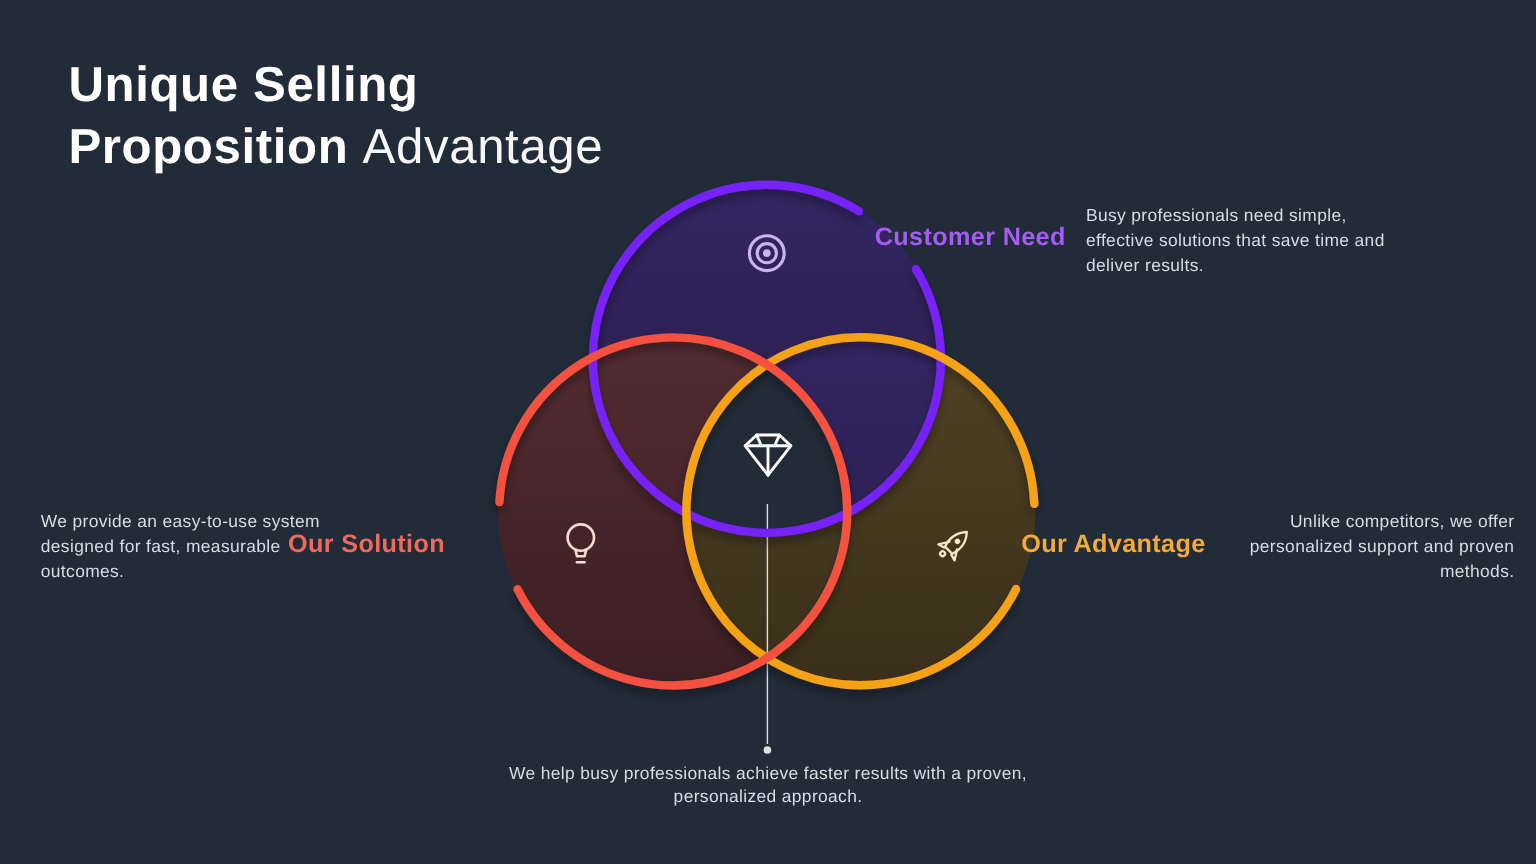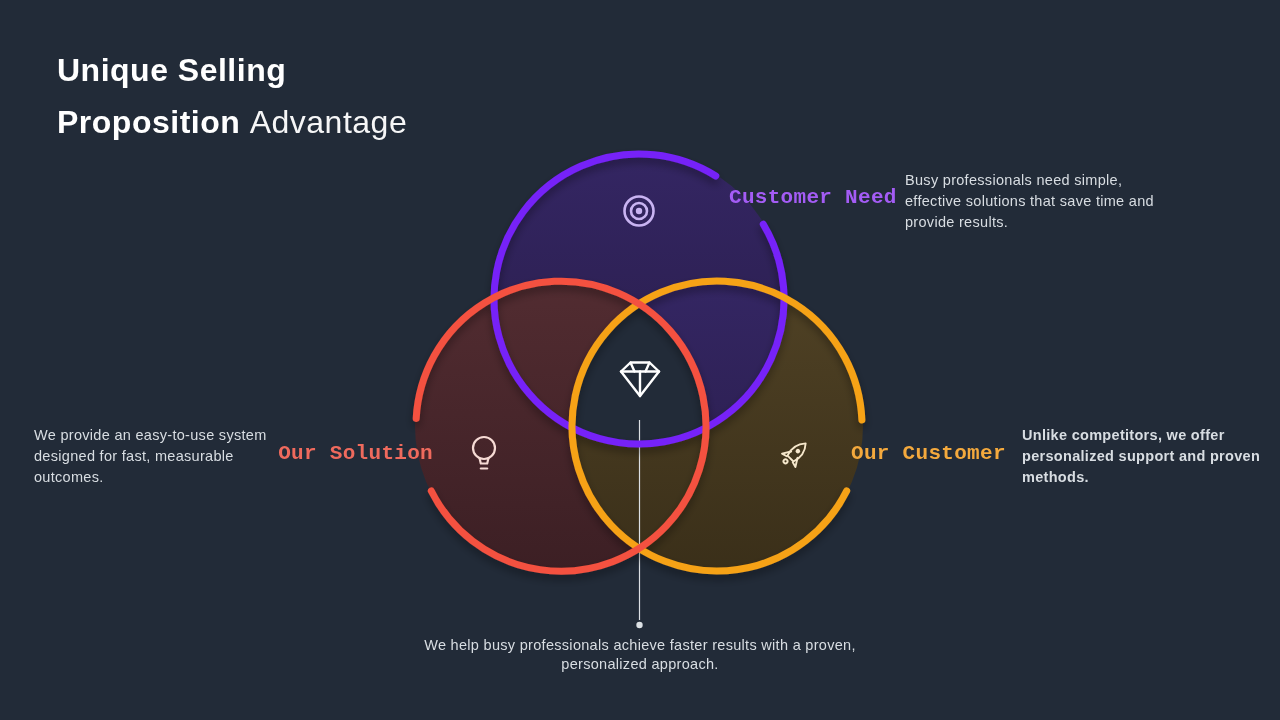--- a/index.html
+++ b/index.html
@@ -7,40 +7,39 @@
     position:relative;
     width:1280px;height:720px;
     overflow:hidden;
     background:var(--bg,#222B38);
     font-family:"Liberation Sans",sans-serif;
   }
   .abs{position:absolute;}
   .title{
     left:57px;top:44px;
     color:var(--title_color,#FFFFFF);
-    font-size:32px;line-height:52px;
+    font-size:41px;line-height:52px;
     font-weight:700;letter-spacing:0.5px;
     margin:0;
   }
   .title .light{font-weight:400;opacity:0.96;}
   .section-label{
     font-size:21px;font-weight:700;letter-spacing:0.3px;
     white-space:nowrap;
-    font-family:Liberation Mono, monospace;
   }
   .label-customer{left:729px;top:186px;color:var(--purple_label,#A45CF5);}
-  .label-solution{left:240px;top:442px;width:193px;text-align:right;color:var(--red_label,#EF6A5D);}
+  .label-solution{left:240px;top:442px;width:193px;text-align:left;color:var(--red_label,#EF6A5D);}
   .label-advantage{left:851px;top:442px;color:var(--orange_label,#F4A93D);}
   .desc{
     font-size:14.5px;line-height:21px;letter-spacing:0.3px;
     color:var(--text_color,#D8DDE2);
   }
   .desc-top{left:905px;top:170px;width:250px;text-align:left;}
   .desc-left{left:34px;top:425px;width:250px;text-align:left;}
-  .desc-right{left:1022px;top:425px;width:240px;text-align:left;font-weight:bold;}
+  .desc-right{left:1022px;top:425px;width:240px;text-align:right;}
   .caption{
     left:390px;top:636px;width:500px;text-align:center;
     font-size:14.5px;line-height:19px;letter-spacing:0.3px;
     color:var(--text_color,#D8DDE2);
   }
   svg{display:block;}
 </style>
 </head>
 <body>
 
@@ -116,22 +115,22 @@
     <g stroke="var(--diamond_color,#FFFFFF)" fill="none" stroke-width="2.4" stroke-linecap="round" stroke-linejoin="round">
       <path d="M 621 371.5 L 630.5 362.5 L 649.5 362.5 L 659 371.5 L 640 396 Z"></path>
       <line x1="621" y1="371.5" x2="659" y2="371.5"></line>
       <line x1="630.5" y1="362.5" x2="634.5" y2="371.5"></line>
       <line x1="649.5" y1="362.5" x2="645.5" y2="371.5"></line>
       <line x1="640" y1="371.5" x2="640" y2="396"></line>
     </g>
   </svg>
 
   <div class="abs section-label label-customer">Customer Need</div>
-  <div class="abs desc desc-top">Busy professionals need simple, effective solutions that save time and provide results.</div>
+  <div class="abs desc desc-top">Busy professionals need simple, effective solutions that save time and deliver results.</div>
 
   <div class="abs section-label label-solution">Our Solution</div>
   <div class="abs desc desc-left">We provide an easy-to-use system designed for fast, measurable outcomes.</div>
 
-  <div class="abs section-label label-advantage">Our Customer</div>
+  <div class="abs section-label label-advantage">Our Advantage</div>
   <div class="abs desc desc-right">Unlike competitors, we offer personalized support and proven methods.</div>
 
   <div class="abs caption">We help busy professionals achieve faster results with a proven, personalized approach.</div>
 </div>
 
 </body></html>

